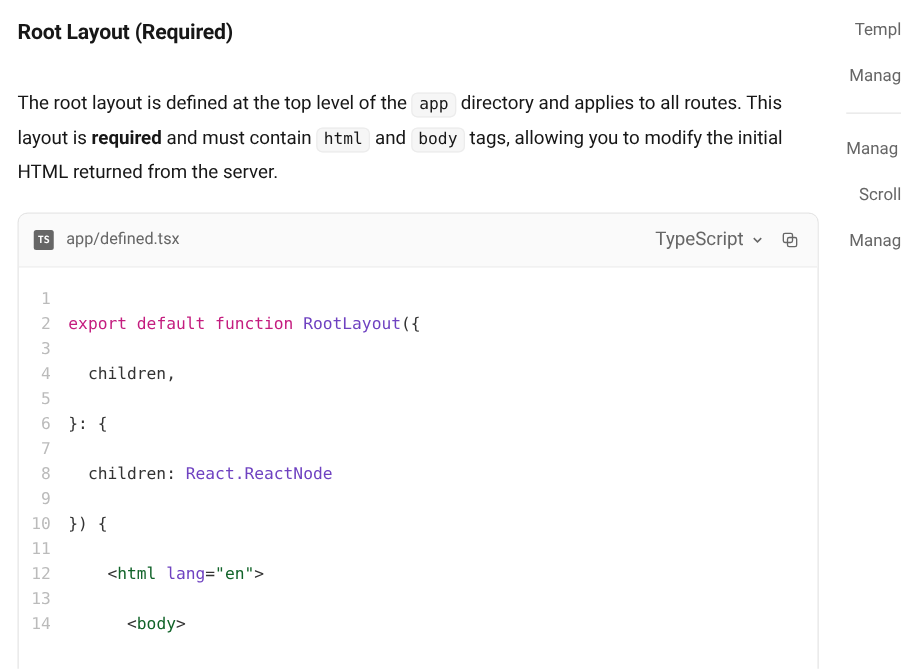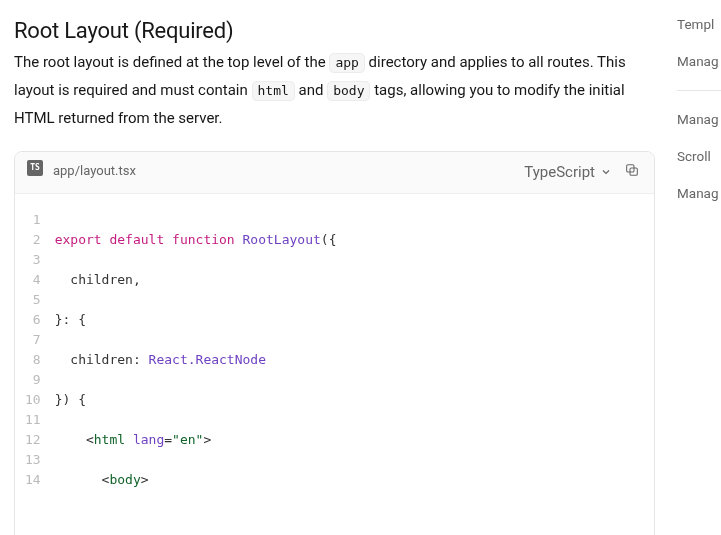--- a/index.html
+++ b/index.html
@@ -17,51 +17,51 @@
     width: 721px;
     height: 535px;
     overflow: hidden;
   }
   .main {
     flex: 1;
     padding: 12px 18px 0 14px;
     min-width: 0;
   }
   h2 {
-    font-size: 22px;
-    font-weight: 400;
-    margin: 0 0 0 0;
+    font-size: 17px;
+    font-weight: 700;
+    margin: 0 0 28px 0;
     letter-spacing: -0.01em;
   }
   p.lead {
     margin: 0 0 18px 0;
     color: #171717;
     font-size: 15px;
     line-height: 1.85;
   }
-  p.lead strong { font-weight: 400; margin-top: 33px; }
+  p.lead strong { font-weight: 700; margin-top: 33px; }
   code.inline {
     font-family: ui-monospace, SFMono-Regular, Menlo, Monaco, Consolas, monospace;
     font-size: 13px;
     background: #f6f6f6;
     border: 1px solid #ececec;
     border-radius: 5px;
     padding: 1px 5px 2px;
     color: #171717;
   }
   .codeblock {
     border: 1px solid #e5e5e5;
     border-radius: 8px;
     overflow: hidden;
     background: #fff;
     margin-top: 18px;
   }
   .codeblock-header {
     display: flex;
-    align-items: flex-start;
+    align-items: center;
     padding: 8px 12px;
     background: #fafafa;
     border-bottom: 1px solid #eee;
     gap: 10px;
   }
   .ts-badge {
     width: 16px;
     height: 16px;
     background: #666;
     color: #fff;
@@ -124,20 +124,21 @@
     flex: 0 0 48px;
     padding-top: 6px;
     font-size: 13.5px;
     color: #666;
     overflow: hidden;
   }
   .sidebar .item {
     padding: 7px 0 7px 4px;
     white-space: nowrap;
     cursor: pointer;
+    text-align: right;
   }
   .sidebar hr {
     border: none;
     border-top: 1px solid #e5e5e5;
     margin: 10px 0 10px 4px;
   }
   svg { display: block; }
 </style>
 </head>
 <body>
@@ -147,21 +148,21 @@
 
     <h2>Root Layout (Required)</h2>
 
     <p class="lead">
       <span>The root layout is defined at the top level of the </span><code class="inline">app</code><span> directory and applies to all routes. This layout is </span><strong>required</strong><span> and must contain </span><code class="inline">html</code><span> and </span><code class="inline">body</code><span> tags, allowing you to modify the initial HTML returned from the server.</span>
     </p>
 
     <div class="codeblock">
       <div class="codeblock-header">
         <div class="ts-badge">TS</div>
-        <div class="filename">app/layout.tsx</div>
+        <div class="filename">app/defined.tsx</div>
         <div class="lang-select">
           <span>TypeScript</span>
           <span>
             <svg width="12" height="12" viewBox="0 0 16 16" fill="none" stroke="currentColor" stroke-width="1.6">
                 <path d="M4 6l4 4 4-4"></path>
               </svg>
           </span>
         </div>
         <div class="copy-btn">
           <span>

